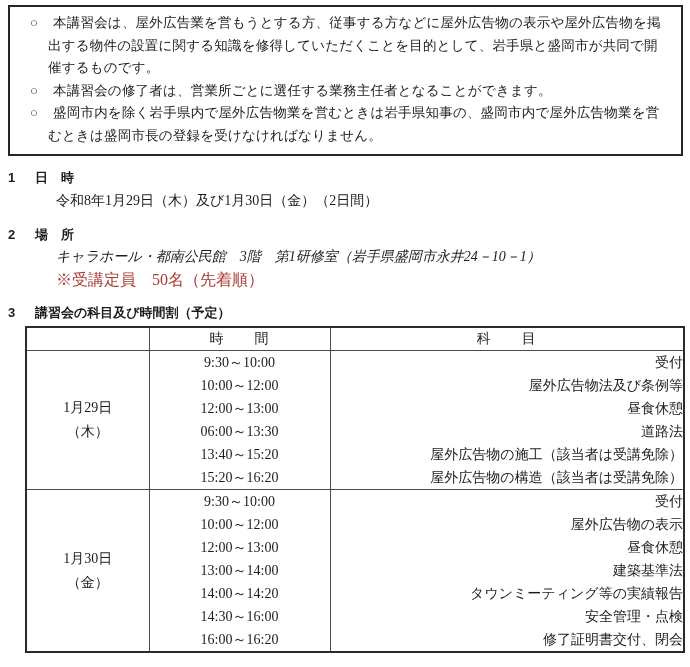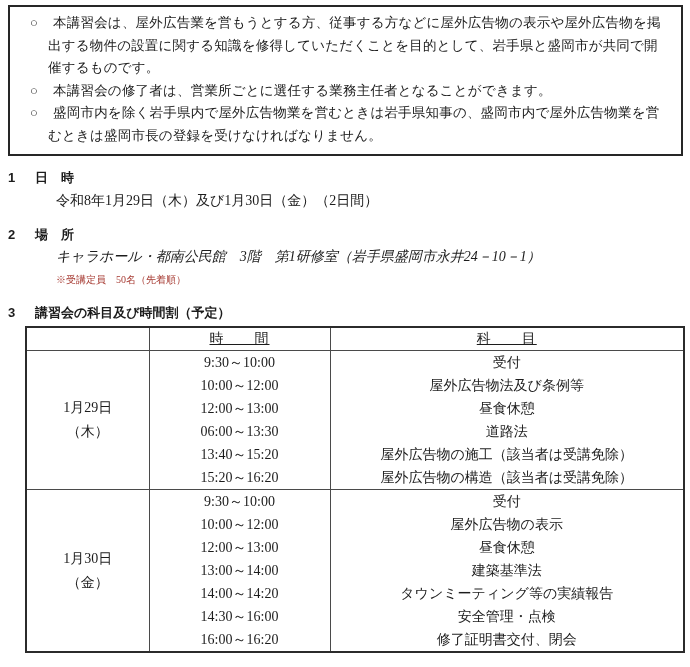--- a/index.html
+++ b/index.html
@@ -51,21 +51,21 @@
     text-indent: 0;
   }
   .sec-body {
     font-size: 14px;
     line-height: 25px;
     margin-left: 56px;
   }
   .sec-body.tight { line-height: 23px; font-style: italic; }
   .red-note {
     color: #a63a32;
-    font-size: 10px;
+    font-size: 16px;
     line-height: 23px;
     margin-left: 56px;
   }
 
   
   table.schedule {
     border-collapse: collapse;
     table-layout: fixed;
     margin: 3px 0 0 25px;
     width: 658px;
@@ -77,26 +77,26 @@
   table.schedule col.c-subj { width: 354px; }
   table.schedule td {
     border-left: 1px solid #4a4a4a;
     border-right: 1px solid #4a4a4a;
     border-top: none;
     border-bottom: none;
     padding: 0;
     height: 23px;
     vertical-align: middle;
   }
-  tr.header-row td { border-bottom: 1px solid #4a4a4a; height: 22px; text-decoration: underline; }
+  tr.header-row td { border-bottom: 1px solid #4a4a4a; height: 22px; }
   tr.block-start td { border-top: 1px solid #4a4a4a; }
   td.h-label { text-align: center; letter-spacing: 1px; }
   td.date-cell { text-align: center; line-height: 24px; margin-top: 25px; }
   td.time-cell { text-align: center; font-family: Liberation Serif, serif; }
-  td.subj-cell { padding-left: 9px; text-align: center; }
+  td.subj-cell { padding-left: 9px; text-align: right; }
 </style>
 </head>
 <body>
 
 <div class="notice-box">
   <div class="bullet-item">
     <span class="bullet-marker">○</span><span>本講習会は、屋外広告業を営もうとする方、従事する方などに屋外広告物の表示や屋外広告物を掲出する物件の設置に関する知識を修得していただくことを目的として、岩手県と盛岡市が共同で開催するものです。</span>
   </div>
   <div class="bullet-item">
     <span class="bullet-marker">○</span><span>本講習会の修了者は、営業所ごとに選任する業務主任者となることができます。</span>

